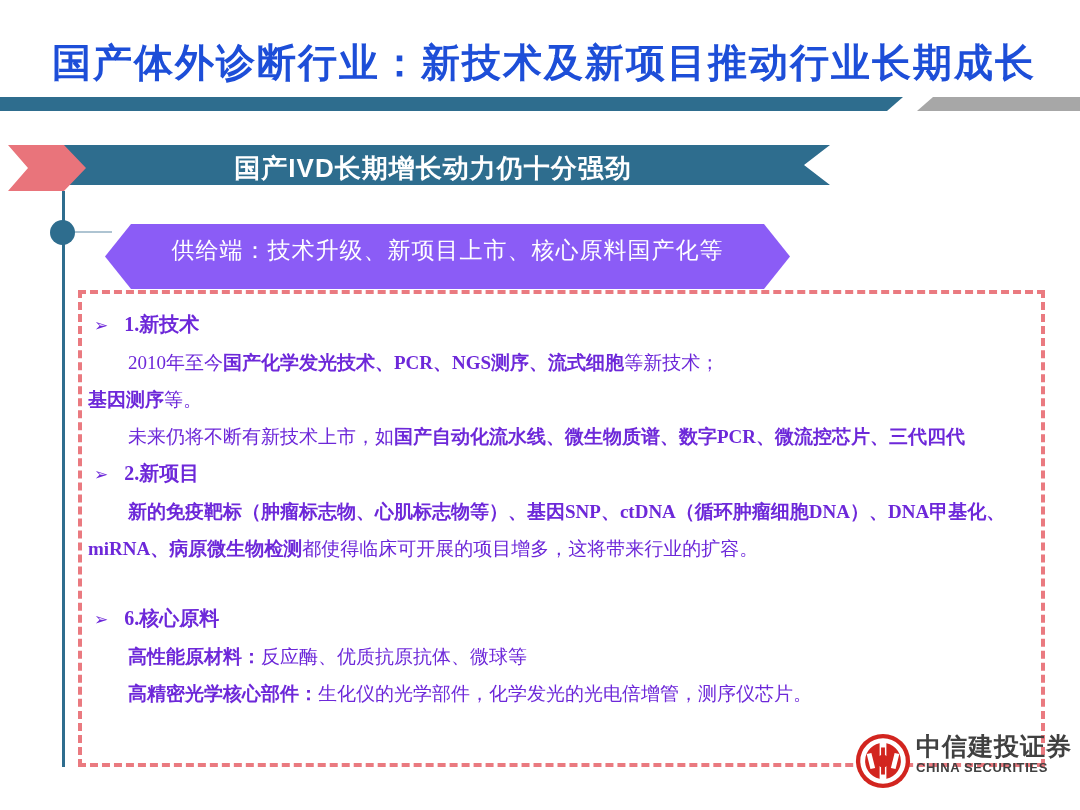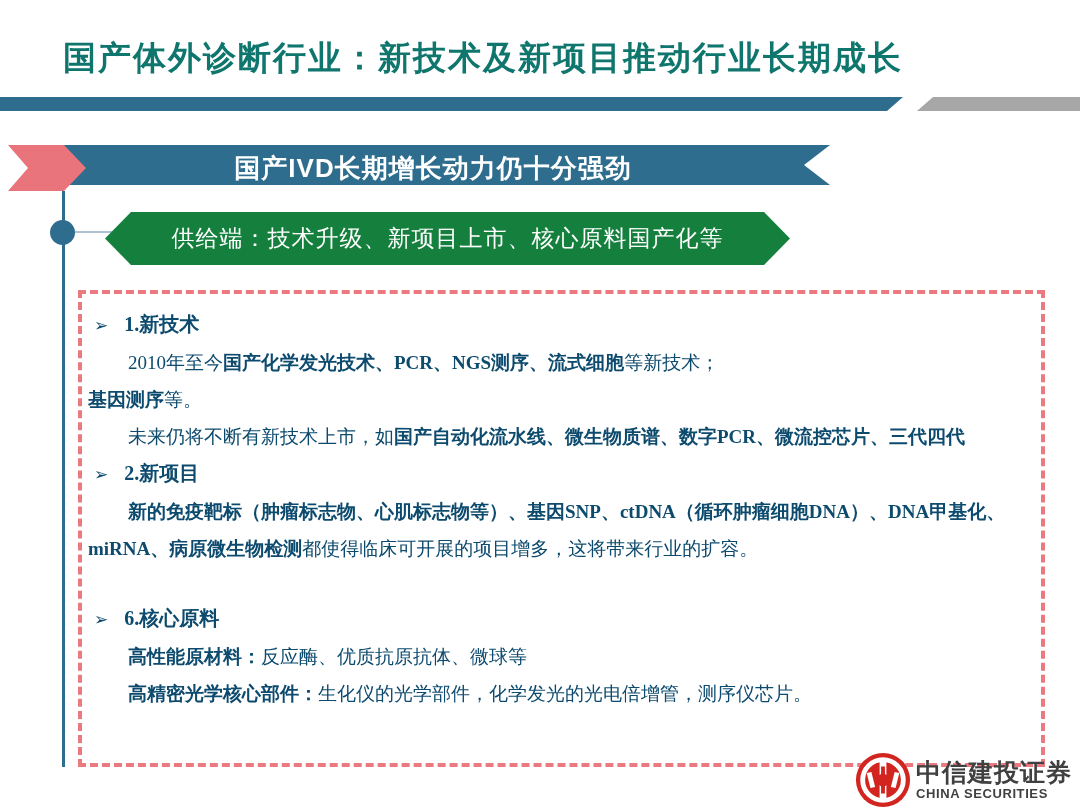--- a/index.html
+++ b/index.html
@@ -1,21 +1,21 @@
 <!DOCTYPE html>
 <html><head>
 <meta charset="utf-8">
 <style>
   html,body { margin:0; padding:0; background:#fff; }
   .slide { position:relative; width:1080px; height:810px; background:#ffffff; overflow:hidden;
            font-family:"Liberation Sans", sans-serif; }
 
   
-  .slide-title { position:absolute; left:63px; top:36px; font-size:33px; font-weight:bold;
-                 color:#0f766e; letter-spacing:2px; white-space:nowrap; }
+  .slide-title { position:absolute; left:52px; top:36px; font-size:39px; font-weight:bold;
+                 color:#1d4ed8; letter-spacing:2px; white-space:nowrap; }
   .divider-teal { position:absolute; left:0; top:97px; width:903px; height:14px; background:#2e6d8e;
                   clip-path:polygon(0 0,100% 0,calc(100% - 16px) 100%,0 100%); }
   .divider-gray { position:absolute; left:917px; top:97px; width:163px; height:14px; background:#a7a7a7;
                   clip-path:polygon(16px 0,100% 0,100% 100%,0 100%); }
 
   
   .banner1 { position:absolute; left:62px; top:145px; width:768px; height:40px; background:#2e6d8e;
              clip-path:polygon(0 0,100% 0,calc(100% - 26px) 50%,100% 100%,0 100%); z-index:1; }
   .banner1-label { position:absolute; left:0; right:26px; top:0; height:46px; line-height:46px;
                    text-align:center; color:#fff; font-size:26px; font-weight:bold; letter-spacing:1px; }
@@ -23,41 +23,41 @@
                  clip-path:polygon(0 0,calc(100% - 22px) 0,100% 50%,calc(100% - 22px) 100%,0 100%,20px 50%);
                  z-index:2; }
 
   
   .timeline-line { position:absolute; left:62px; top:191px; width:3px; height:576px; background:#2e6d8e; }
   .timeline-connector { position:absolute; left:70px; top:231px; width:42px; height:2px; background:#aec4d2; }
   .timeline-dot { position:absolute; left:50px; top:220px; width:25px; height:25px; border-radius:50%;
                   background:#2e6d8e; }
 
   
-  .banner2 { position:absolute; left:105px; top:212px; width:685px; height:53px; background:#15803d;
+  .banner2 { position:absolute; left:105px; top:224px; width:685px; height:65px; background:#8b5cf6;
              clip-path:polygon(26px 0,calc(100% - 26px) 0,100% 50%,calc(100% - 26px) 100%,26px 100%,0 50%); }
   .banner2-label { position:absolute; left:26px; right:26px; top:0; height:53px; line-height:53px;
                    text-align:center; color:#fff; font-size:23px; letter-spacing:1px; white-space:nowrap; }
 
   
   .content-box { position:absolute; left:78px; top:290px; width:967px; height:477px; box-sizing:border-box;
                  border:4px dashed #ea7a80; padding:12px 18px 0 6px;
-                 font-family:"Liberation Serif", serif; font-size:19px; color:#0c4a6e; }
+                 font-family:"Liberation Serif", serif; font-size:19px; color:#6d28d9; }
   .sec-heading { font-weight:bold; font-size:20px; line-height:37px; padding-left:6px; white-space:nowrap; }
   .sec-heading .bullet { font-family:"DejaVu Sans", sans-serif; font-size:17px; margin-right:16px;
                          font-weight:normal; }
   .mt-s2 { }
   .mt-s3 { margin-top:33px; }
   .line { line-height:37px; white-space:nowrap; }
   .line.indent { padding-left:40px; }
   .line b { font-weight:bold; }
 
   
-  .logo { position:absolute; left:854px; top:750px; width:226px; height:60px; display:flex;
-          align-items:center; z-index:5; }
+  .logo { position:absolute; left:854px; top:732px; width:226px; height:60px; display:flex;
+          z-index:5; }
   .logo-mark { width:58px; height:58px; flex:0 0 58px; }
   .logo-text { margin-left:4px; }
   .logo-cn { font-size:25px; font-weight:bold; color:#404040; letter-spacing:1px; line-height:28px;
              white-space:nowrap; }
   .logo-en { font-size:13px; font-weight:bold; color:#404040; letter-spacing:0.6px; line-height:16px;
              white-space:nowrap; }
 </style>
 </head>
 <body>
 

